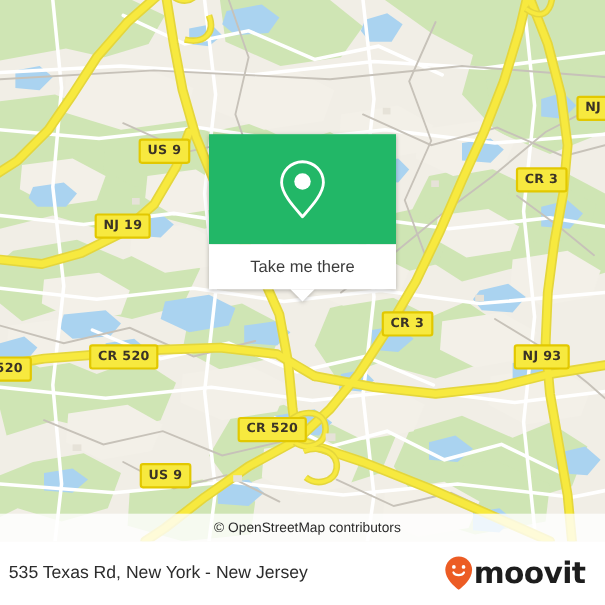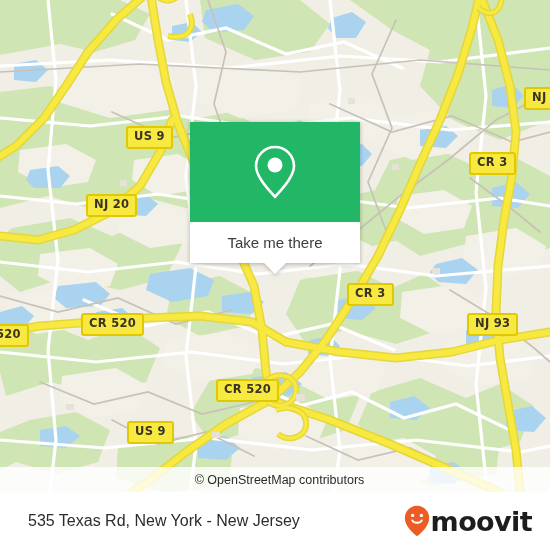--- a/index.html
+++ b/index.html
@@ -114,21 +114,21 @@
     width: 550px;
     height: 58px;
     background: #ffffff;
     display: flex;
     align-items: center;
     z-index: 60;
   }
   #footer-address {
     font-size: 16px;
     color: #2c2c2c;
-    padding-left: 28px;
+    padding-left: 8px;
     flex: 1;
     font-family: "Liberation Sans", sans-serif;
   }
   #logo {
     display: flex;
     align-items: center;
     padding-right: 18px;
   }
   #logo-word {
     font-size: 27px;
@@ -322,21 +322,21 @@
           <rect x="212" y="432" width="8" height="6"></rect>
           <rect x="392" y="164" width="7" height="6"></rect>
           <rect x="66" y="404" width="8" height="6"></rect>
           <rect x="348" y="98" width="7" height="6"></rect>
         </g>
 
       </g>
     </svg>
 
     <div class="shield" style="left:126px; top:126px;">US 9</div>
-    <div class="shield" style="left:86px; top:194px;">NJ 20</div>
+    <div class="shield" style="left:86px; top:194px;">NJ 19</div>
     <div class="shield" style="left:469px; top:152px;">CR 3</div>
     <div class="shield" style="left:524px; top:87px;">NJ</div>
     <div class="shield" style="left:347px; top:283px;">CR 3</div>
     <div class="shield" style="left:467px; top:313px;">NJ 93</div>
     <div class="shield" style="left:-12px; top:324px;">520</div>
     <div class="shield" style="left:81px; top:313px;">CR 520</div>
     <div class="shield" style="left:216px; top:379px;">CR 520</div>
     <div class="shield" style="left:127px; top:421px;">US 9</div>
 
     <div id="popup">

